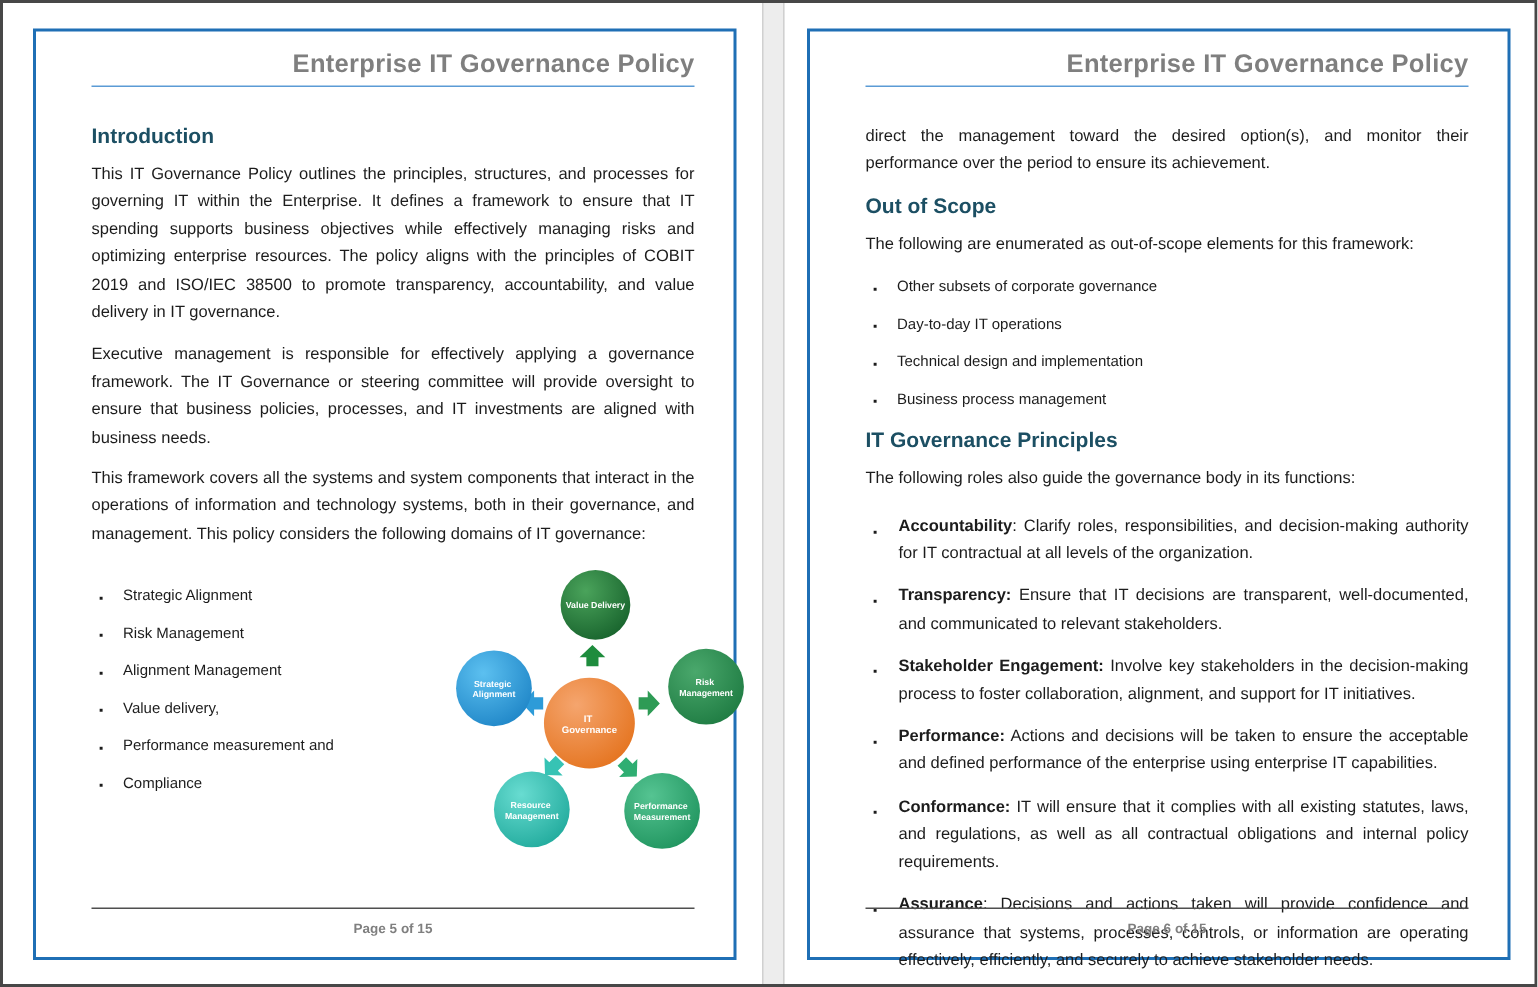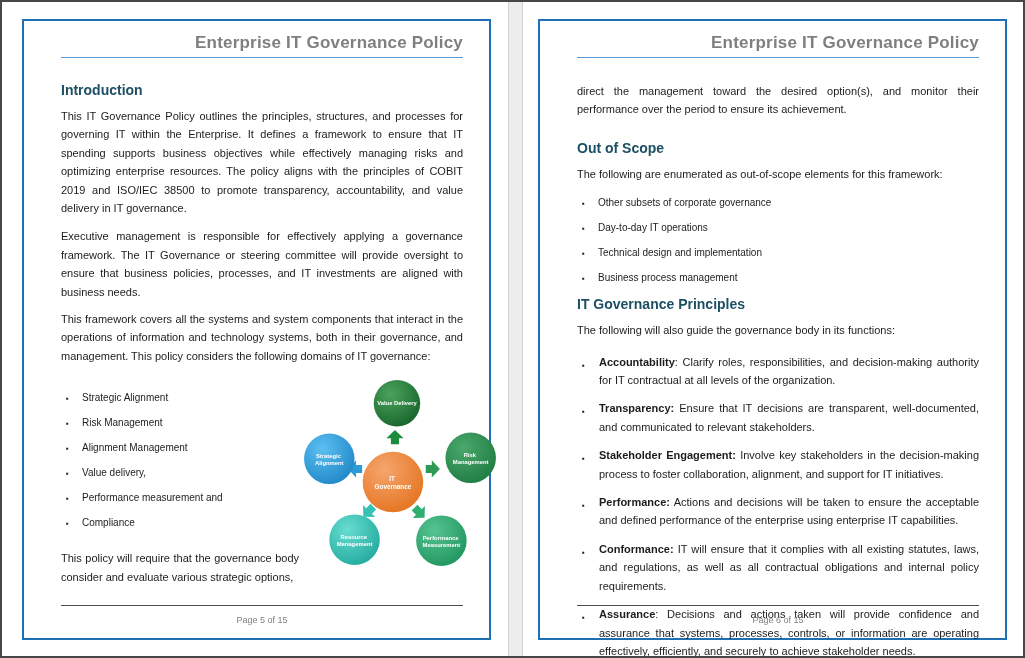--- a/index.html
+++ b/index.html
@@ -33,21 +33,21 @@
   .p-narrow { margin-top:20px; }
 
   ul.principles { list-style:none; margin:13px 0 0 0; padding:0; }
   ul.principles li { position:relative; padding-left:22px; margin-bottom:10px;
                      font-size:11px; line-height:18.4px; text-align:justify; color:#1c1c1c; }
   ul.principles .marker { position:absolute; left:5px; top:4px; font-size:8px; color:#1c1c1c; }
   ul.principles .term { font-weight:bold; }
 
   .doc-footer { position:absolute; left:37px; right:26px; bottom:11px;
                 border-top:1px solid #4f4f4f; text-align:center; padding-top:3px; }
-  .doc-footer span { font-size:9px; font-weight:normal; color:#7f7f7f; }
+  .doc-footer span { font-size:9px; font-weight:bold; color:#7f7f7f; }
 
   svg.diagram { display:block; }
   svg.diagram text { fill:#ffffff; font-weight:bold; font-family:"Liberation Sans", sans-serif; text-anchor:middle; }
   .node-label { font-size:5.8px; }
   .center-label { font-size:6.3px; }
 </style>
 </head>
 <body>
 
 <div class="canvas">
@@ -66,21 +66,20 @@
       <div class="row">
         <div class="col-text">
           <ul class="bullets">
             <li><span class="marker">▪</span><span>Strategic Alignment</span></li>
             <li><span class="marker">▪</span><span>Risk Management</span></li>
             <li><span class="marker">▪</span><span>Alignment Management</span></li>
             <li><span class="marker">▪</span><span>Value delivery,</span></li>
             <li><span class="marker">▪</span><span>Performance measurement and</span></li>
             <li><span class="marker">▪</span><span>Compliance</span></li>
           </ul>
-          <p class="p-body p-narrow">This policy will require that the governance body consider and evaluate various strategic options,</p>
         </div>
 
         <div class="col-diagram">
           <svg class="diagram" width="202" height="197" viewBox="0 0 200 195">
             <defs>
               <radialGradient id="g-vd" cx="36%" cy="30%" r="80%">
                   <stop offset="0%" stop-color="#4aa35b"></stop>
                   <stop offset="100%" stop-color="#16612b"></stop>
                 </radialGradient>
               <radialGradient id="g-sa" cx="36%" cy="30%" r="80%">
@@ -155,32 +154,32 @@
       </div>
     </div>
   </div>
 
   <div class="page page--right">
     <div class="page__content">
       <div class="doc-header">Enterprise IT Governance Policy</div>
 
       <p class="p-body" style="margin-top:24px;">direct the management toward the desired option(s), and monitor their performance over the period to ensure its achievement.</p>
 
-      <div class="h-section" style="margin-top:21px;">Out of Scope</div>
+      <div class="h-section" style="margin-top:10px;">Out of Scope</div>
       <p class="p-body">The following are enumerated as out-of-scope elements for this framework:</p>
 
       <ul class="bullets" style="margin-top:13px;">
         <li><span class="marker">▪</span><span>Other subsets of corporate governance</span></li>
         <li><span class="marker">▪</span><span>Day-to-day IT operations</span></li>
         <li><span class="marker">▪</span><span>Technical design and implementation</span></li>
         <li><span class="marker">▪</span><span>Business process management</span></li>
       </ul>
 
       <div class="h-section" style="margin-top:11px;">IT Governance Principles</div>
-      <p class="p-body">The following will also guide the governance body in its functions:</p>
+      <p class="p-body">The following roles also guide the governance body in its functions:</p>
 
       <ul class="principles">
         <li><span class="marker">▪</span><span class="term">Accountability</span><span>: Clarify roles, responsibilities, and decision-making authority for IT contractual at all levels of the organization.</span></li>
         <li><span class="marker">▪</span><span class="term">Transparency:</span><span> Ensure that IT decisions are transparent, well-documented, and communicated to relevant stakeholders.</span></li>
         <li><span class="marker">▪</span><span class="term">Stakeholder Engagement:</span><span> Involve key stakeholders in the decision-making process to foster collaboration, alignment, and support for IT initiatives.</span></li>
         <li><span class="marker">▪</span><span class="term">Performance:</span><span> Actions and decisions will be taken to ensure the acceptable and defined performance of the enterprise using enterprise IT capabilities.</span></li>
         <li><span class="marker">▪</span><span class="term">Conformance:</span><span> IT will ensure that it complies with all existing statutes, laws, and regulations, as well as all contractual obligations and internal policy requirements.</span></li>
         <li><span class="marker">▪</span><span class="term">Assurance</span><span>: Decisions and actions taken will provide confidence and assurance that systems, processes, controls, or information are operating effectively, efficiently, and securely to achieve stakeholder needs.</span></li>
       </ul>
 

